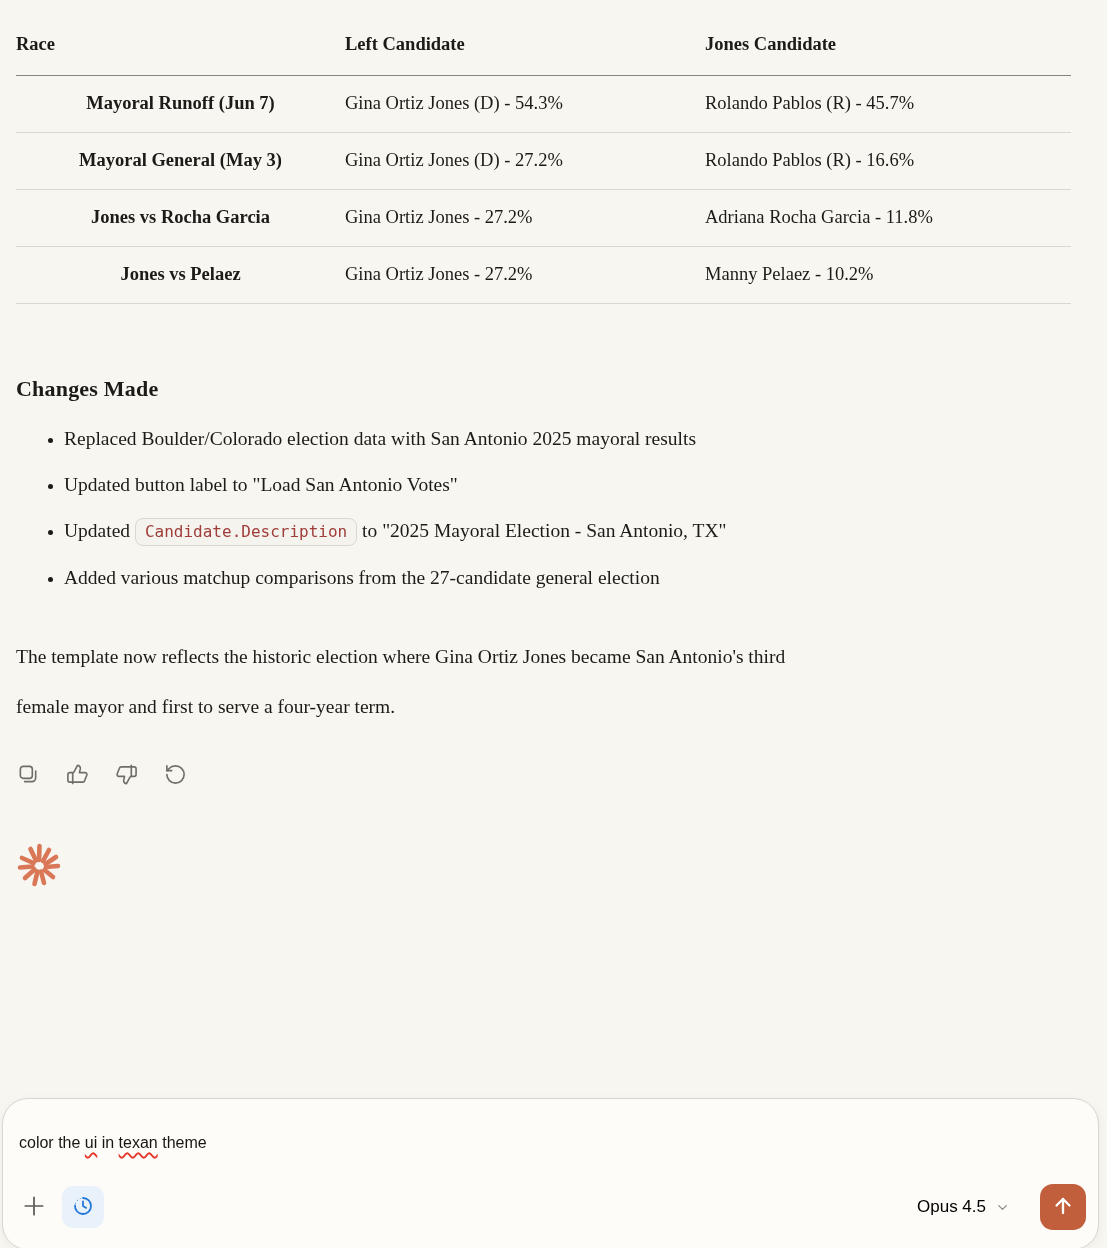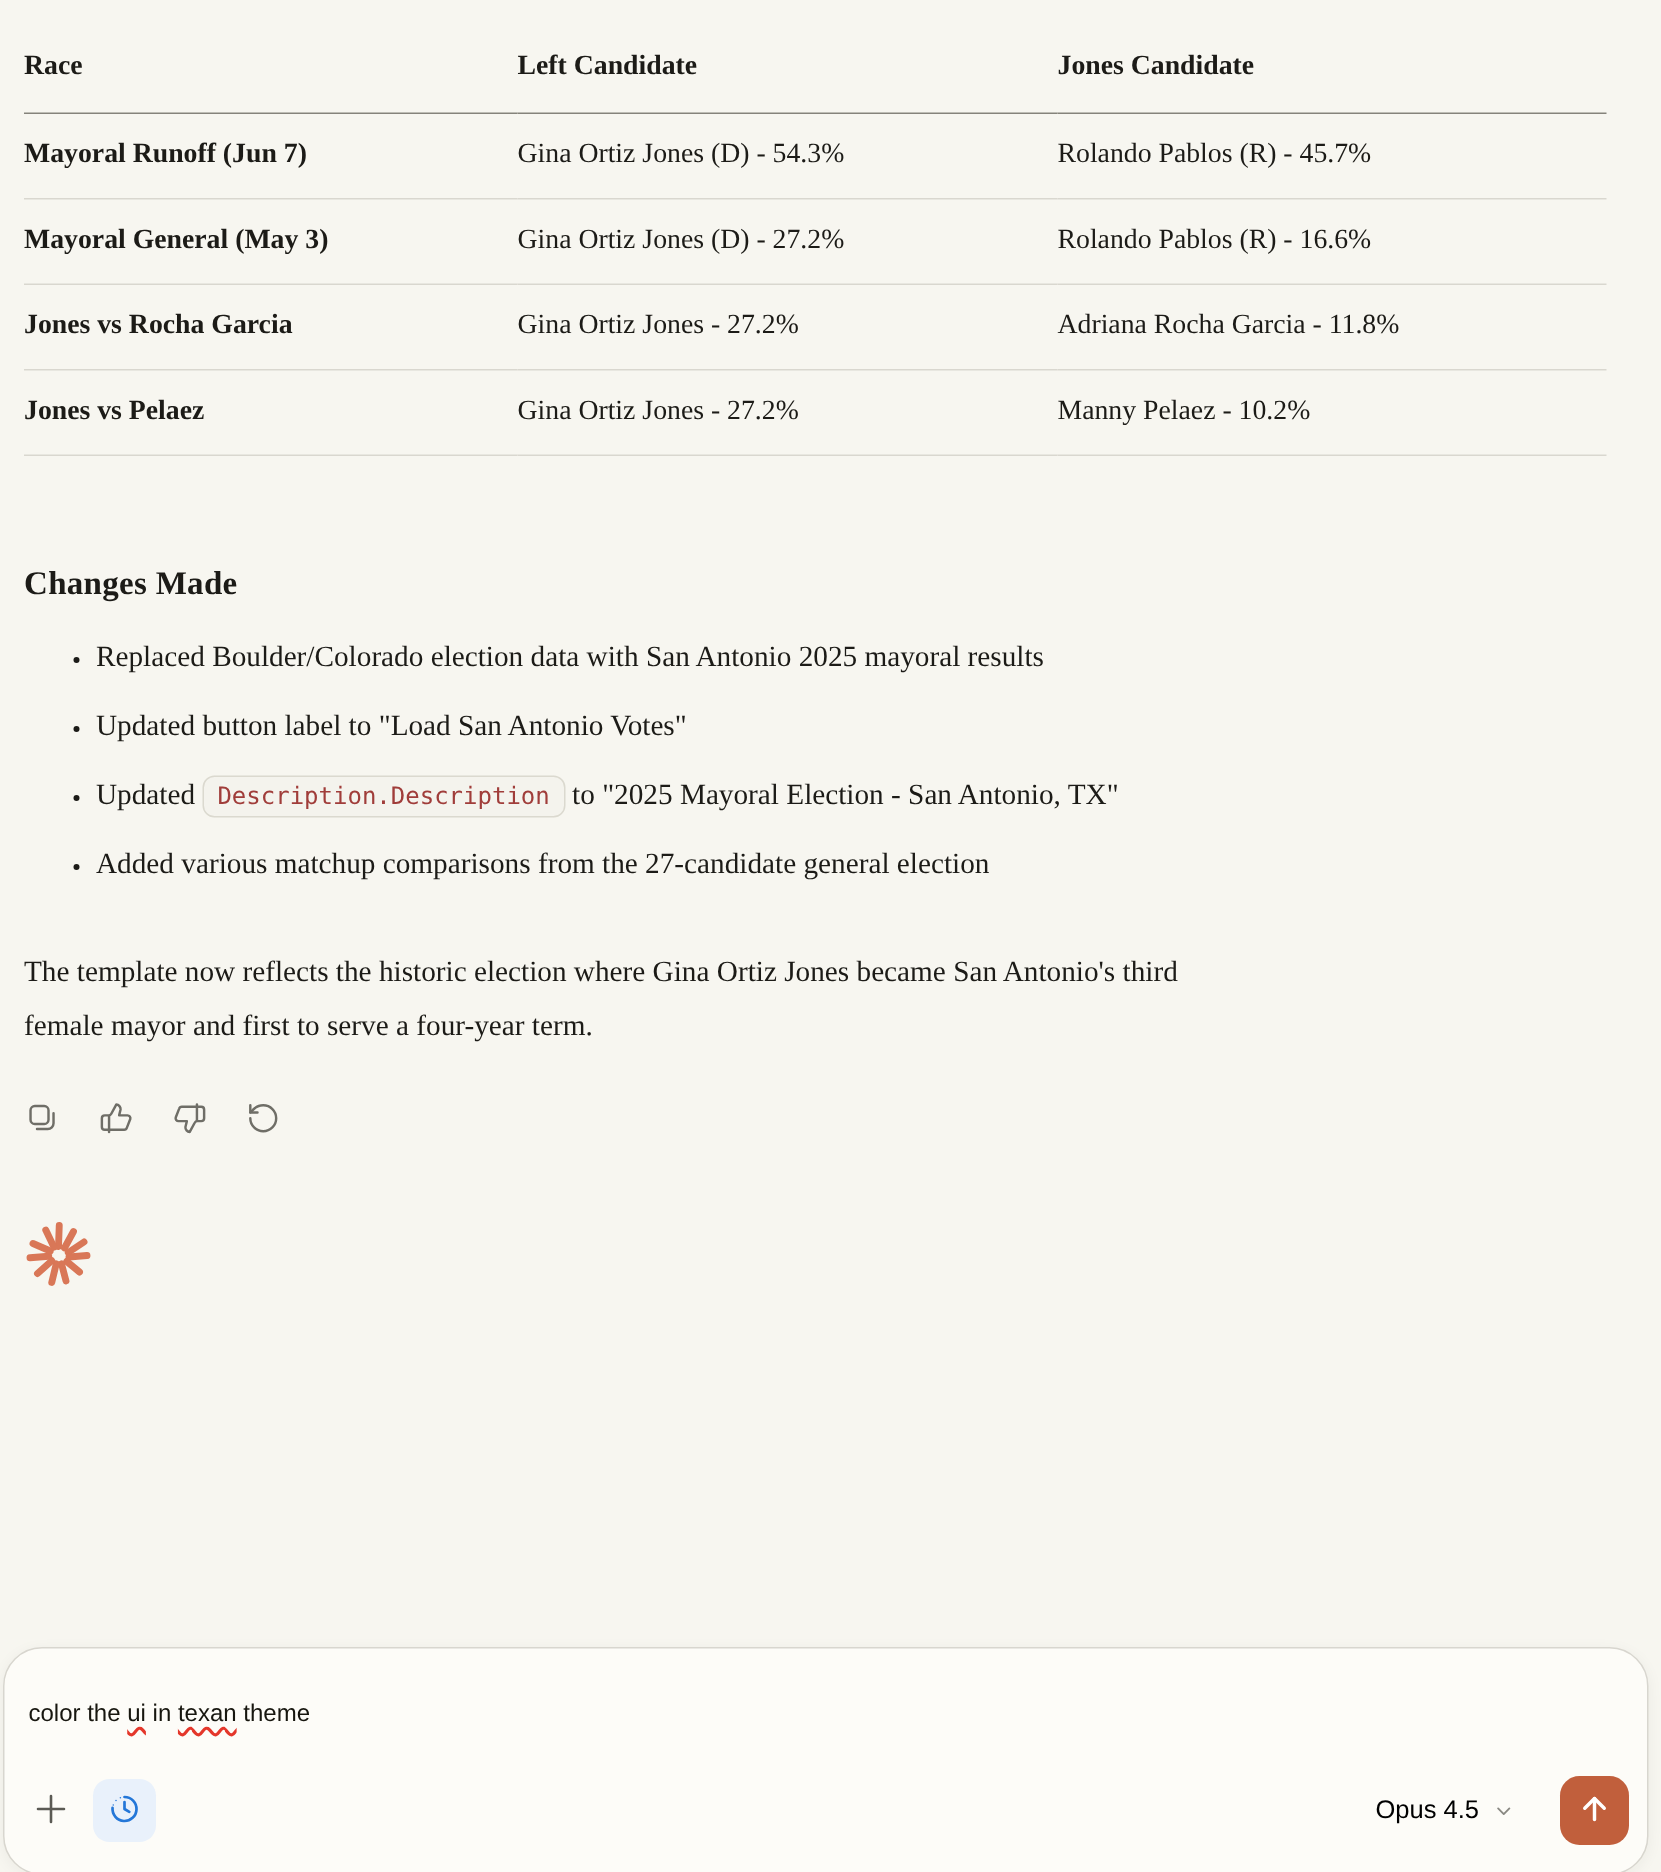--- a/index.html
+++ b/index.html
@@ -30,21 +30,21 @@
     font-size: 18.5px; font-weight: 700;
     padding: 4px 0 20px 0;
     border-bottom: 1.5px solid #85837B;
   }
   table.results td {
     font-size: 18.5px;
     padding: 17px 0 18px 0;
     border-bottom: 1px solid #D9D7CF;
     vertical-align: middle;
   }
-  table.results td.race-cell { font-weight: 700; }
+  table.results td.race-cell { font-weight: 700; text-align: center; }
 
   #changes-heading { margin-top: 72px; }
 
   ul.changes-list {
     margin: 22px 0 0 0;
     padding-left: 48px;
   }
   ul.changes-list li {
     font-size: 19.5px;
     line-height: 29px;
@@ -59,21 +59,21 @@
     background: #F4F3ED;
     border: 1px solid #DBD9CF;
     border-radius: 8px;
     padding: 3px 9px 4px 9px;
     white-space: nowrap;
   }
 
   p.closing {
     margin: 40px 0 0 0;
     font-size: 19.5px;
-    line-height: 36px;
+    line-height: 50px;
     max-width: 800px;
   }
 
   .actions-row {
     margin-top: 32px;
     display: flex;
     align-items: center;
     gap: 25px;
   }
   .icon-button {
@@ -199,21 +199,21 @@
   <h2 class="section-heading" id="changes-heading">Changes Made</h2>
 
   <ul class="changes-list">
     <li>
       <span>Replaced Boulder/Colorado election data with San Antonio 2025 mayoral results</span>
     </li>
     <li>
       <span>Updated button label to "Load San Antonio Votes"</span>
     </li>
     <li>
-      <span>Updated </span><code class="inline-code">Description.Description</code><span> to "2025 Mayoral Election - San Antonio, TX"</span>
+      <span>Updated </span><code class="inline-code">Candidate.Description</code><span> to "2025 Mayoral Election - San Antonio, TX"</span>
     </li>
     <li>
       <span>Added various matchup comparisons from the 27-candidate general election</span>
     </li>
   </ul>
 
   <p class="closing">The template now reflects the historic election where Gina Ortiz Jones became San Antonio's third female mayor and first to serve a four-year term.</p>
 
   <div class="actions-row">
     <button class="icon-button">

